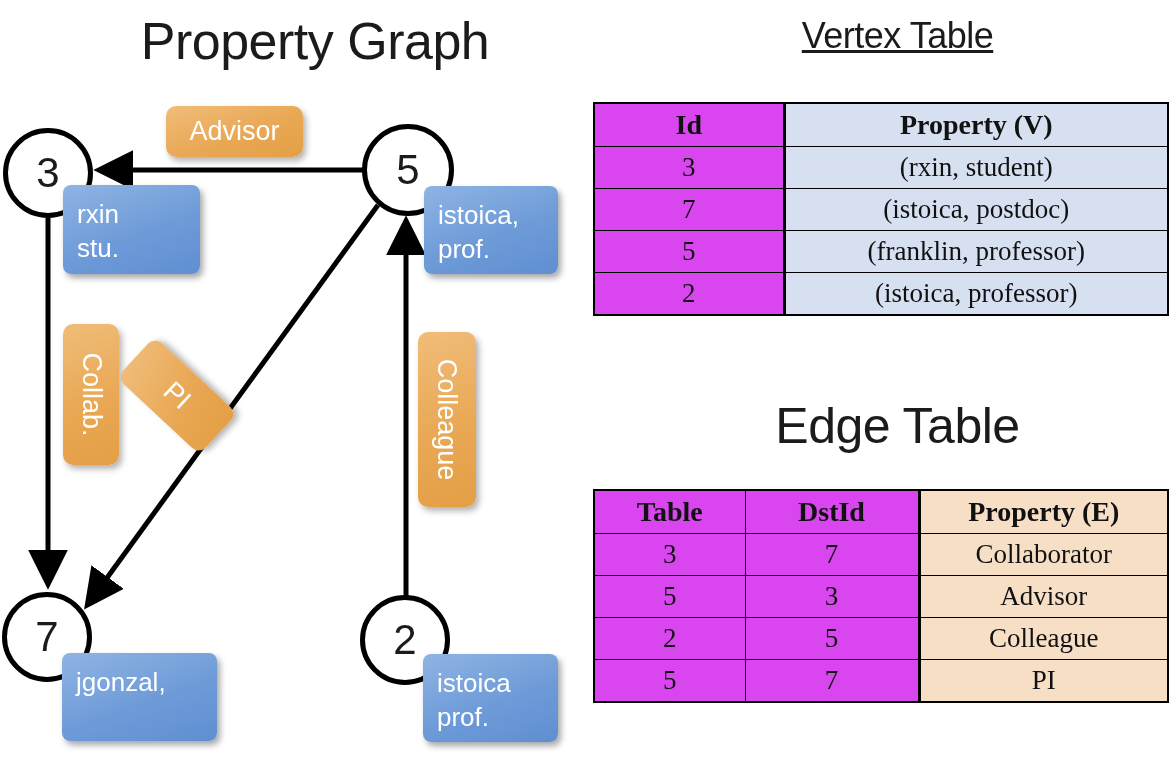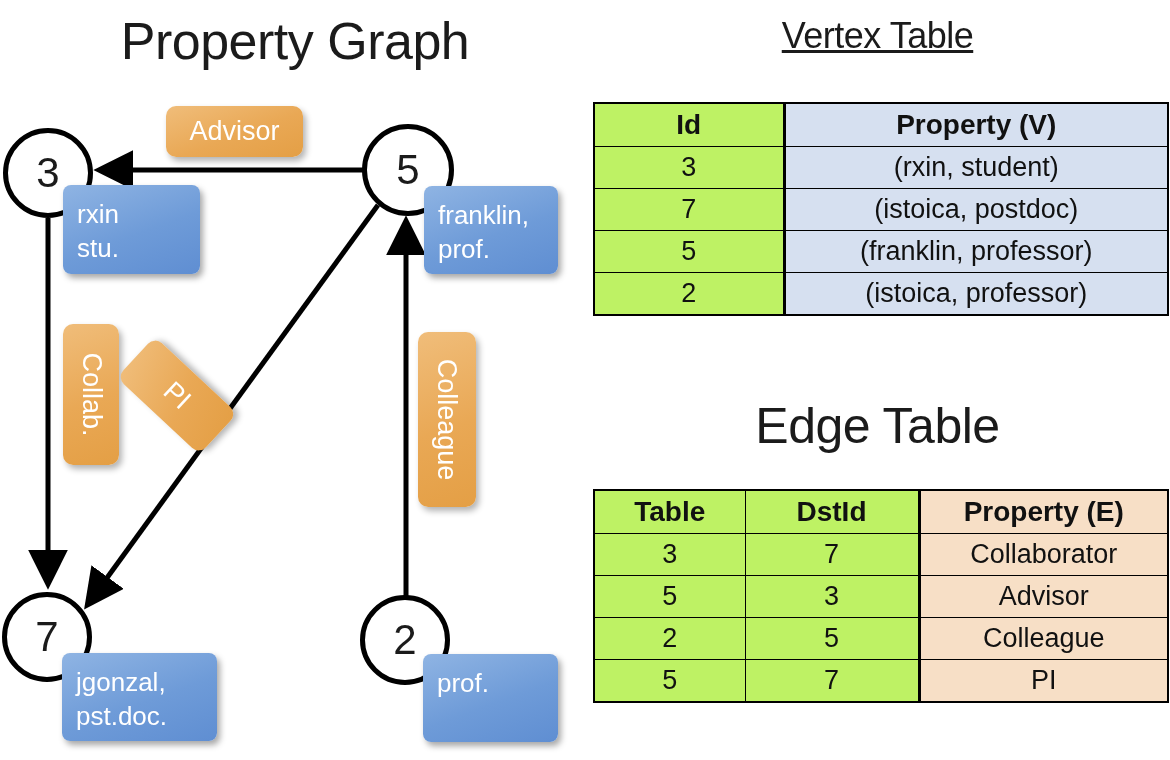--- a/index.html
+++ b/index.html
@@ -5,21 +5,21 @@
   html,body{margin:0;padding:0;}
   body{
     width:1170px;height:760px;position:relative;background:#ffffff;
     font-family:"Liberation Sans", sans-serif;overflow:hidden;
   }
   .stage{position:absolute;left:0;top:0;width:1170px;height:760px;}
 
   
   .title{
     position:absolute;text-align:center;color:#1b1b1b;
-    font-weight:300;letter-spacing:-0.5px;white-space:nowrap;
+    font-weight:300;letter-spacing:-0.5px;white-space:nowrap;padding-left:20px;
   }
   #pg-title{left:0;top:12px;width:590px;font-size:52px;line-height:58px;}
   #vt-title{left:585px;top:8px;width:585px;font-size:36px;line-height:56px;text-decoration:underline;}
   #et-title{left:585px;top:398px;width:585px;font-size:50px;line-height:56px;}
 
   
   #graph{position:absolute;left:0;top:0;width:590px;height:760px;}
 
   
   .node{
@@ -49,21 +49,21 @@
     display:block;
     transform:rotate(90deg);
     white-space:nowrap;
   }
   .ebox.diag{transform:rotate(-47deg);}
   .ebox.diag > span{display:block;transform:rotate(90deg);white-space:nowrap;}
 
   
   table.tbl{
     position:absolute;border-collapse:collapse;table-layout:fixed;
-    border:2px solid #000;background:#bef264;
+    border:2px solid #000;background:#d946ef;font-family:Liberation Serif, serif;
   }
   table.tbl td,table.tbl th{
     border:1.5px solid #000;text-align:center;color:#111;
     font-weight:300;font-size:27px;padding:5px 2px;
   }
   table.tbl th{font-weight:700;font-size:28px;}
   .fill-blue{background:#d6e0f0;}
   .fill-orange{background:#f7dfc6;}
   .pad-col{border-left:3px solid #000 !important;}
 </style>
@@ -104,30 +104,30 @@
   <div class="node" style="left:360px;top:595px;width:90px;height:90px;">
     <span>2</span>
   </div>
 
   <div class="vbox" style="left:63px;top:185px;width:137px;height:89px;">
     <div>rxin</div>
     <div>stu.</div>
   </div>
 
   <div class="vbox" style="left:424px;top:186px;width:134px;height:88px;">
-    <div>franklin,</div>
+    <div>istoica,</div>
     <div>prof.</div>
   </div>
 
   <div class="vbox" style="left:62px;top:653px;width:155px;height:88px;">
     <div>jgonzal,</div>
-    <div>pst.doc.</div>
   </div>
 
   <div class="vbox" style="left:423px;top:654px;width:135px;height:88px;">
+    <div>istoica</div>
     <div>prof.</div>
   </div>
 
   <div class="ebox" style="left:166px;top:106px;width:137px;height:51px;">
     <span>Advisor</span>
   </div>
 
   <div class="ebox vert" style="left:63px;top:324px;width:56px;height:141px;">
     <span>Collab.</span>
   </div>

